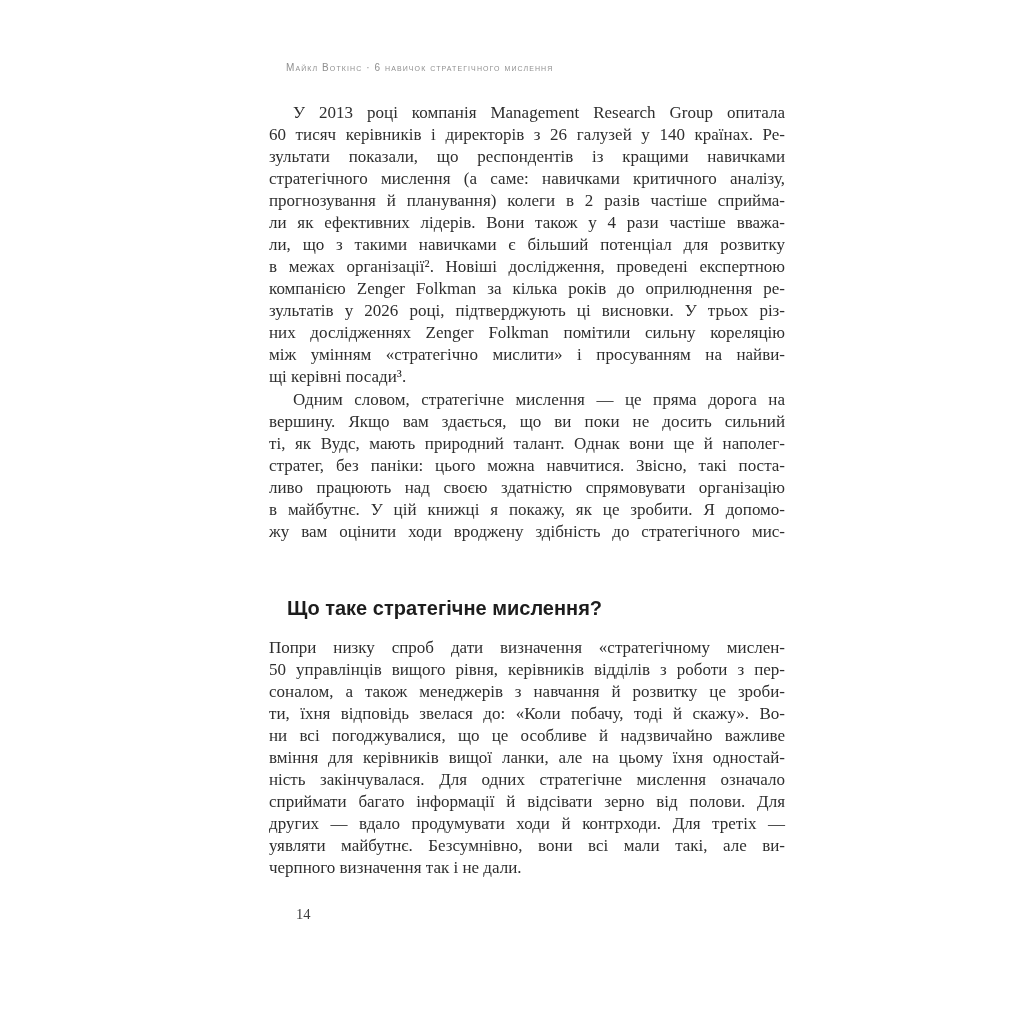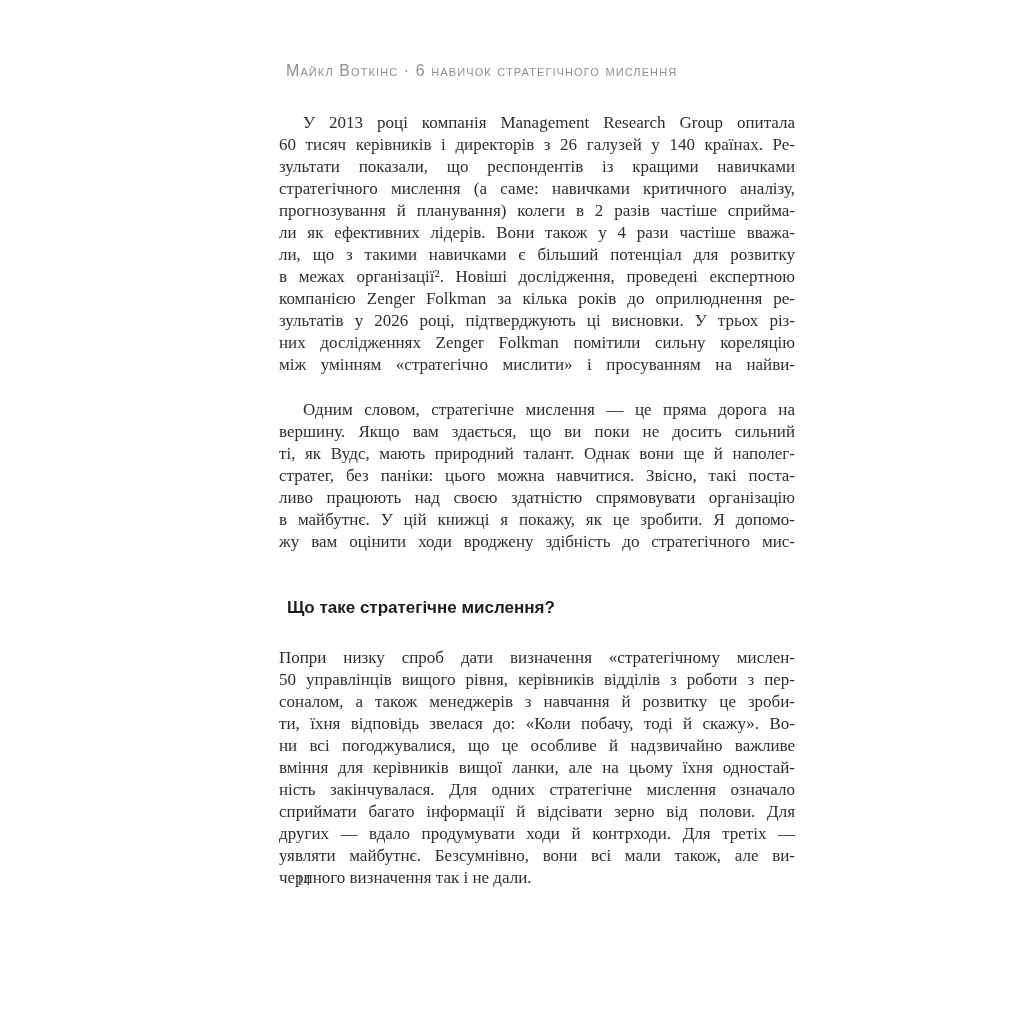--- a/index.html
+++ b/index.html
@@ -14,33 +14,33 @@
     background: #ffffff;
     overflow: hidden;
     font-family: "Liberation Serif", "DejaVu Serif", serif;
   }
   .running-header {
     position: absolute;
     left: 286px;
     top: 62px;
     font-family: "Liberation Sans", "DejaVu Sans", sans-serif;
     font-variant: small-caps;
-    font-size: 16px;
+    font-size: 10px;
     letter-spacing: 1.1px;
     color: #8f8f8f;
     white-space: nowrap;
     text-align: center;
   }
   .text-column {
     position: absolute;
     left: 263px;
     width: 516px;
   }
   .para {
-    margin: 16px;
+    margin: 6px;
     color: #2e2e2e;
     font-size: 17px;
   }
   .para .line {
     height: 22px;
     line-height: 22px;
     text-align: justify;
     text-align-last: justify;
     white-space: normal;
   }
@@ -50,29 +50,29 @@
   .para .line.indent {
     padding-left: 24px;
   }
   .section-heading {
     position: absolute;
     left: 287px;
     top: 595px;
     margin: 0;
     font-family: "Liberation Sans", "DejaVu Sans", sans-serif;
     font-weight: bold;
-    font-size: 17px;
+    font-size: 20px;
     line-height: 26px;
     color: #1d1d1d;
     white-space: nowrap;
   }
   .page-number {
     position: absolute;
     left: 296px;
-    top: 871px;
+    top: 905px;
     font-family: "Liberation Serif", "DejaVu Serif", serif;
     font-size: 14.5px;
     line-height: 18px;
     color: #3c3c3c;
   }
   #p1 { top: 96px; }
   #p2 { top: 383px; }
   #p3 { top: 631px; }
 </style>
 </head>
@@ -88,20 +88,21 @@
       <div class="line">зультати показали, що респондентів із кращими навичками</div>
       <div class="line">стратегічного мислення (а саме: навичками критичного аналізу,</div>
       <div class="line">прогнозування й планування) колеги в 2 разів частіше сприйма-</div>
       <div class="line">ли як ефективних лідерів. Вони також у 4 рази частіше вважа-</div>
       <div class="line">ли, що з такими навичками є більший потенціал для розвитку</div>
       <div class="line">в межах організації². Новіші дослідження, проведені експертною</div>
       <div class="line">компанією Zenger Folkman за кілька років до оприлюднення ре-</div>
       <div class="line">зультатів у 2026 році, підтверджують ці висновки. У трьох різ-</div>
       <div class="line">них дослідженнях Zenger Folkman помітили сильну кореляцію</div>
       <div class="line">між умінням «стратегічно мислити» і просуванням на найви-</div>
+      <div class="line last">щі керівні посади³.</div>
     </div>
 
   <div id="p2" class="text-column para">
       <div class="line indent">Одним словом, стратегічне мислення — це пряма дорога на</div>
       <div class="line">вершину. Якщо вам здається, що ви поки не досить сильний</div>
       <div class="line">ті, як Вудс, мають природний талант. Однак вони ще й наполег-</div>
       <div class="line">стратег, без паніки: цього можна навчитися. Звісно, такі поста-</div>
       <div class="line">ливо працюють над своєю здатністю спрямовувати організацію</div>
       <div class="line">в майбутнє. У цій книжці я покажу, як це зробити. Я допомо-</div>
       <div class="line">жу вам оцінити ходи вроджену здібність до стратегічного мис-</div>
@@ -112,19 +113,19 @@
   <div id="p3" class="text-column para">
       <div class="line">Попри низку спроб дати визначення «стратегічному мислен-</div>
       <div class="line">50 управлінців вищого рівня, керівників відділів з роботи з пер-</div>
       <div class="line">соналом, а також менеджерів з навчання й розвитку це зроби-</div>
       <div class="line">ти, їхня відповідь звелася до: «Коли побачу, тоді й скажу». Во-</div>
       <div class="line">ни всі погоджувалися, що це особливе й надзвичайно важливе</div>
       <div class="line">вміння для керівників вищої ланки, але на цьому їхня одностай-</div>
       <div class="line">ність закінчувалася. Для одних стратегічне мислення означало</div>
       <div class="line">сприймати багато інформації й відсівати зерно від полови. Для</div>
       <div class="line">других — вдало продумувати ходи й контрходи. Для третіх —</div>
-      <div class="line">уявляти майбутнє. Безсумнівно, вони всі мали також, але ви-</div>
+      <div class="line">уявляти майбутнє. Безсумнівно, вони всі мали такі, але ви-</div>
       <div class="line last">черпного визначення так і не дали.</div>
     </div>
 
   <div class="page-number">14</div>
 
 </div>
 
 </body></html>

